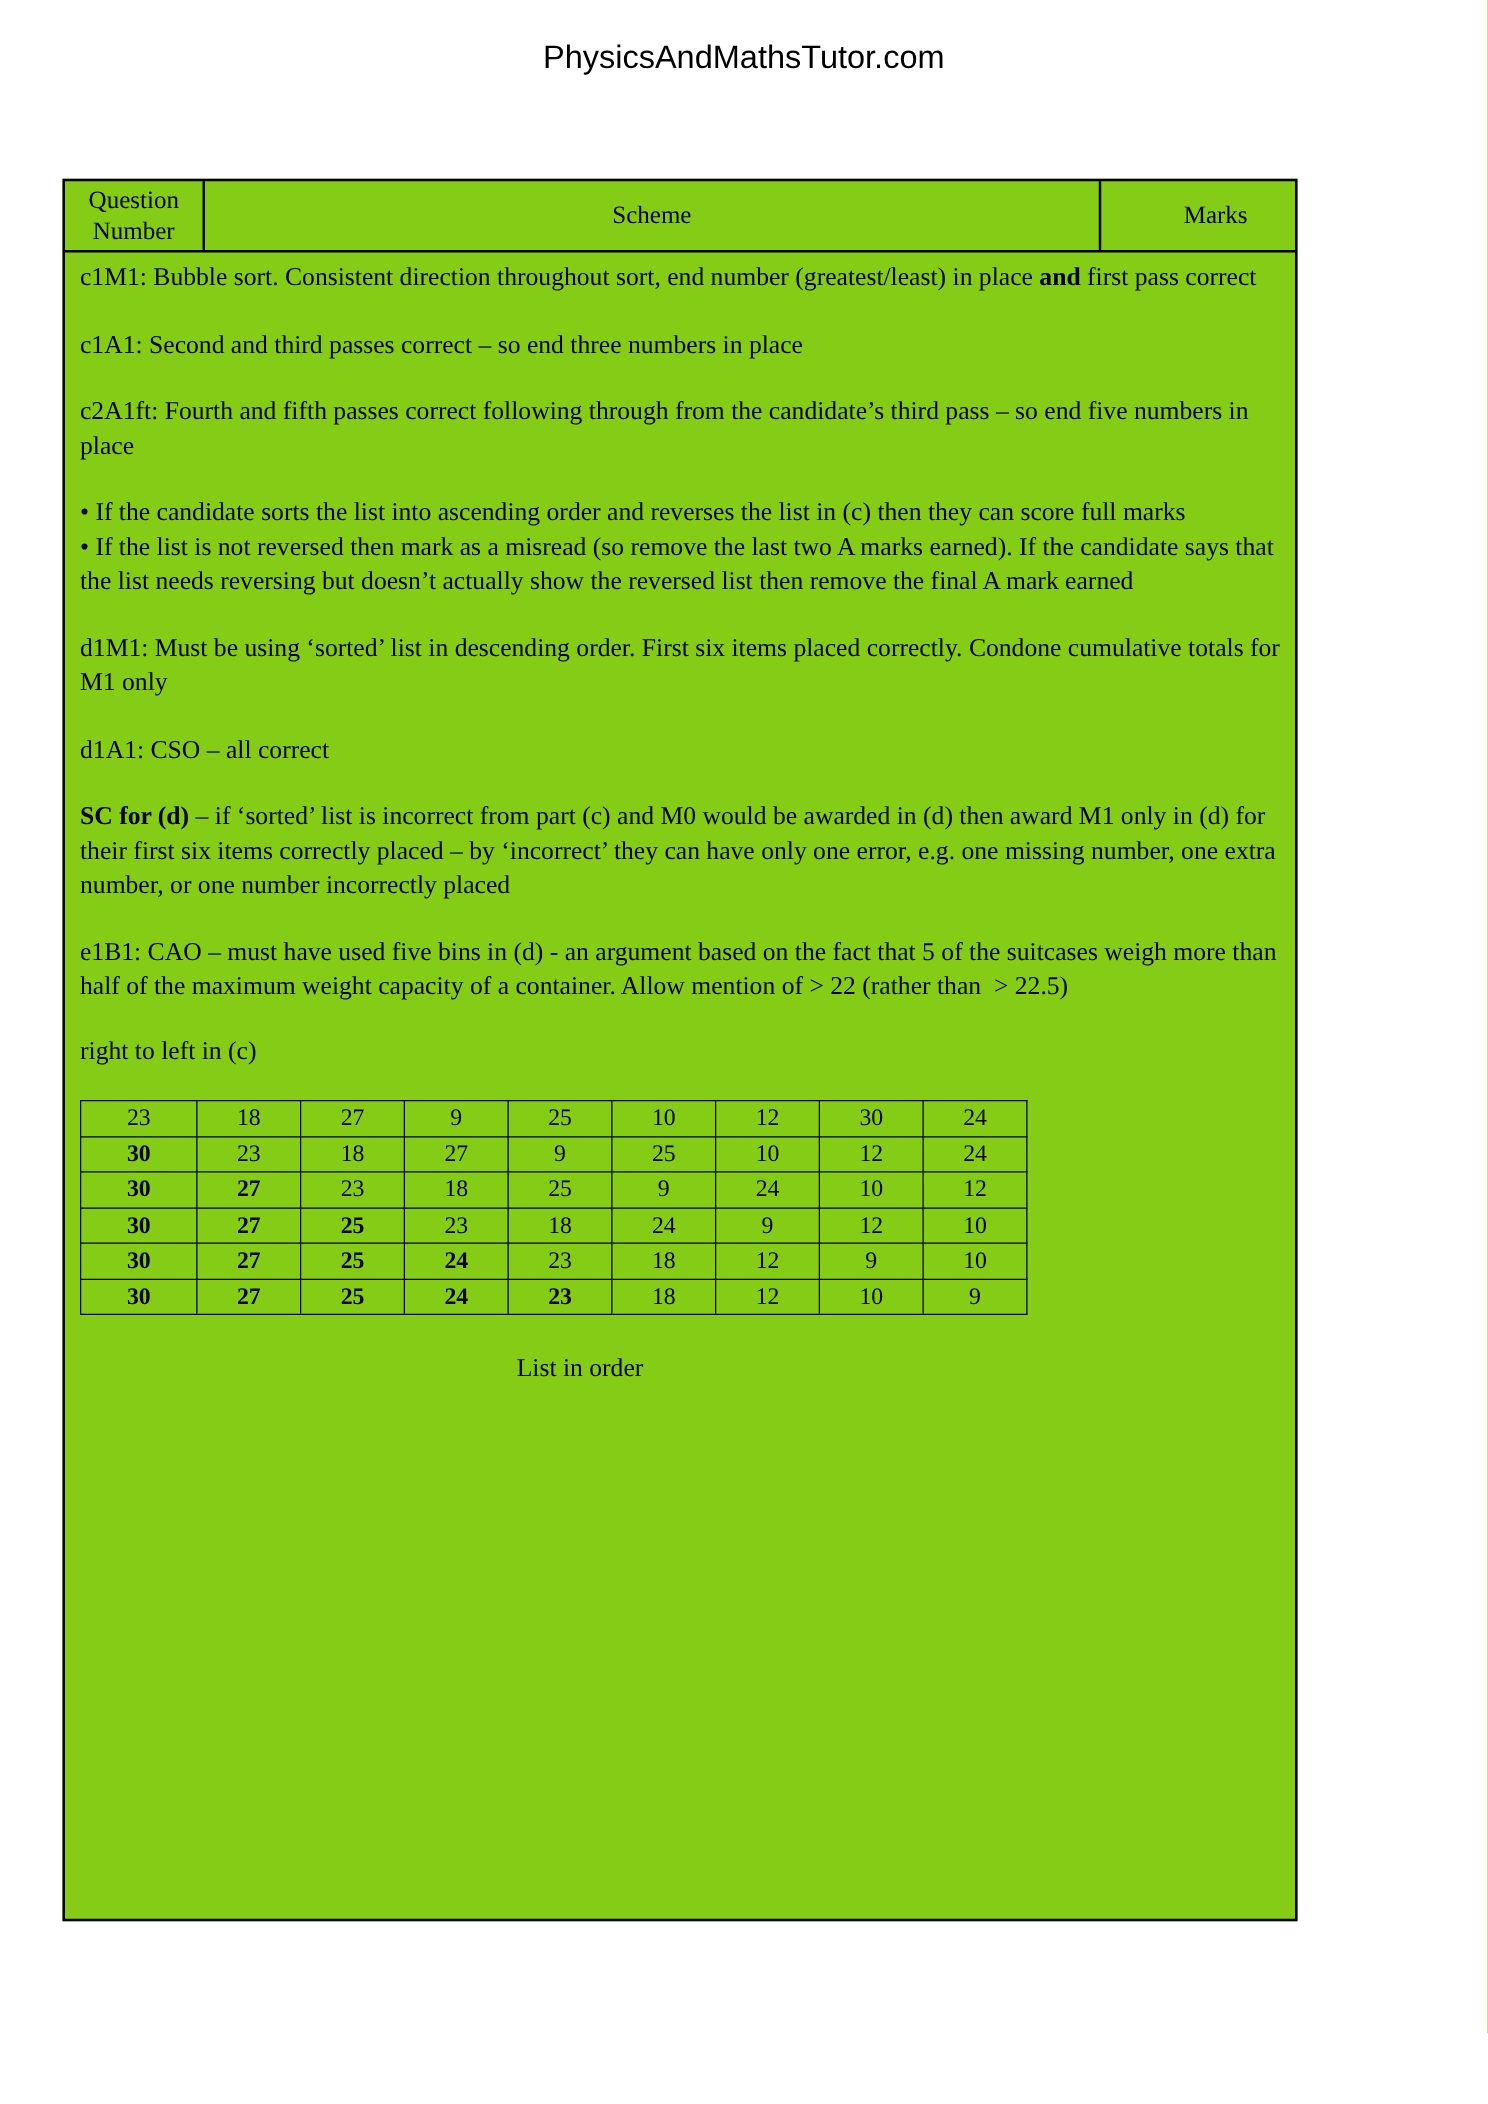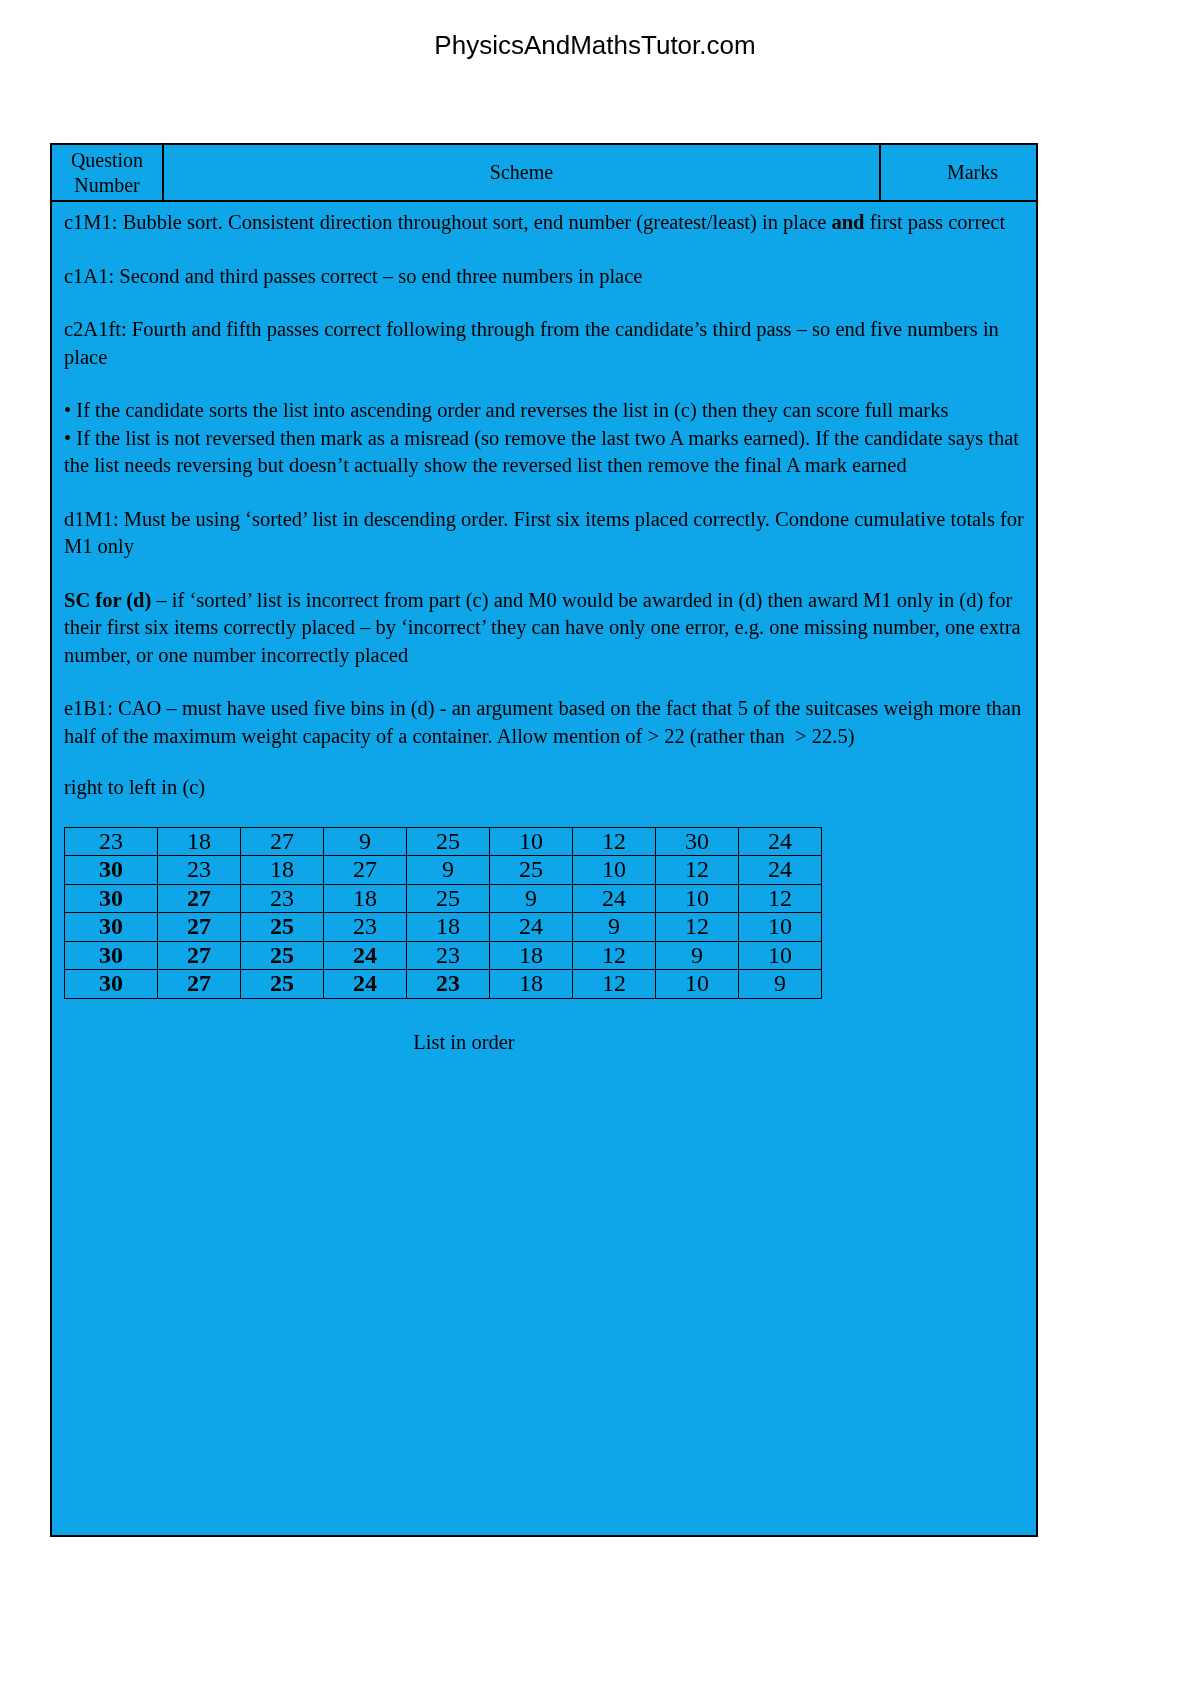--- a/index.html
+++ b/index.html
@@ -21,21 +21,21 @@
     font-size: 26px;
   }
   .ms-table {
     position: absolute;
     left: 50px;
     top: 143px;
     width: 988px;
     height: 1394px;
     border: 2px solid #000;
     box-sizing: border-box;
-    background: #0ea5e9;
+    background: #84cc16;
   }
   .ms-header {
     display: flex;
     height: 57px;
     border-bottom: 2px solid #000;
     box-sizing: border-box;
   }
   .hdr-cell {
     display: flex;
     flex-direction: column;
@@ -62,21 +62,21 @@
     border-collapse: collapse;
     margin-top: 25px;
   }
   .sort-table td {
     border: 1.5px solid #000;
     height: 25px;
     width: 82px;
     padding: 0;
     text-align: center;
     vertical-align: middle;
-    font-size: 24px;
+    font-size: 19px;
   }
   .sort-table td:first-child { width: 92px; }
   .sort-table td.bold { font-weight: bold; }
   .caption {
     margin-top: 30px;
     margin-left: 26px;
     width: 748px;
     text-align: center;
   }
 </style>
@@ -99,20 +99,21 @@
     </div>
 
     <div class="ms-body">
       <div id="notes">
           <div class="note gap0"><span>c1M1: Bubble sort. Consistent direction throughout sort, end number (greatest/least) in place </span><b>and</b><span> first pass correct</span></div>
           <div class="note gap1"><span>c1A1: Second and third passes correct – so end three numbers in place</span></div>
           <div class="note gap1"><span>c2A1ft: Fourth and fifth passes correct following through from the candidate’s third pass – so end five numbers in place</span></div>
           <div class="note gap1"><span>• If the candidate sorts the list into ascending order and reverses the list in (c) then they can score full marks</span></div>
           <div class="note gap0"><span>• If the list is not reversed then mark as a misread (so remove the last two A marks earned). If the candidate says that the list needs reversing but doesn’t actually show the reversed list then remove the final A mark earned</span></div>
           <div class="note gap1"><span>d1M1: Must be using ‘sorted’ list in descending order. First six items placed correctly. Condone cumulative totals for M1 only</span></div>
+          <div class="note gap1"><span>d1A1: CSO – all correct</span></div>
           <div class="note gap1"><b>SC for (d)</b><span> – if ‘sorted’ list is incorrect from part (c) and M0 would be awarded in (d) then award M1 only in (d) for their first six items correctly placed – by ‘incorrect’ they can have only one error, e.g. one missing number, one extra number, or one number incorrectly placed</span></div>
           <div class="note gap1"><span>e1B1: CAO – must have used five bins in (d) - an argument based on the fact that 5 of the suitcases weigh more than half of the maximum weight capacity of a container. Allow mention of &gt; 22 (rather than &nbsp;&gt; 22.5)</span></div>
           <div class="note gap2"><span>right to left in (c)</span></div>
         </div>
 
       <table class="sort-table">
         <tbody id="sort-tbody">
             <tr>
               <td>23</td>
               <td>18</td>

